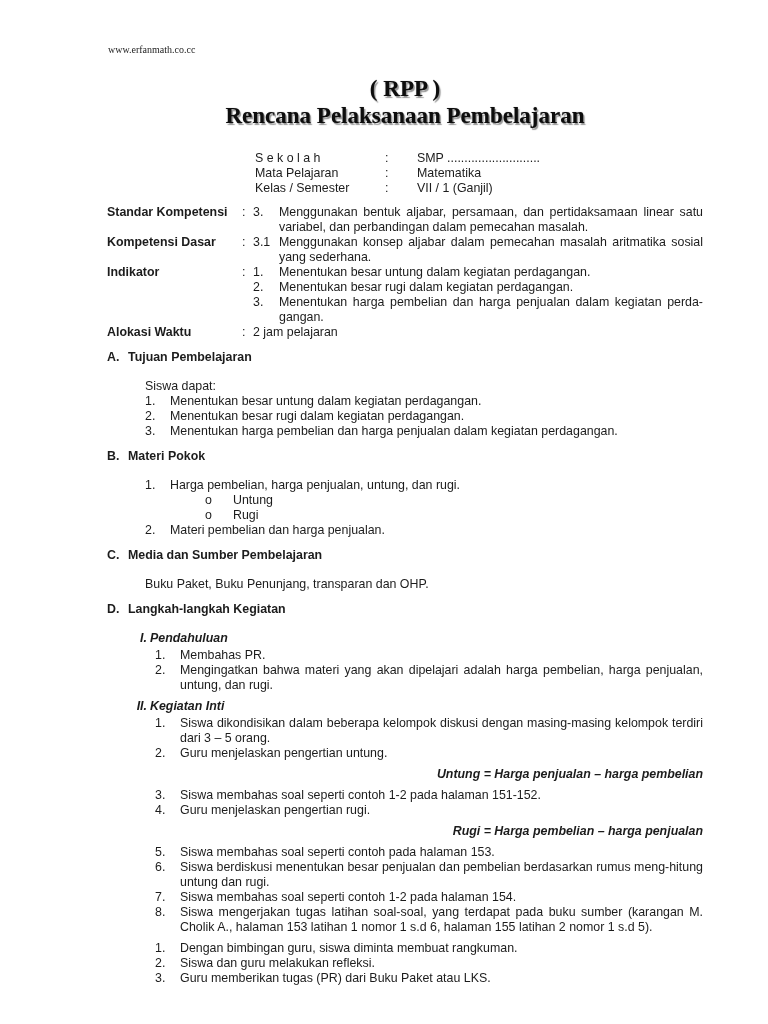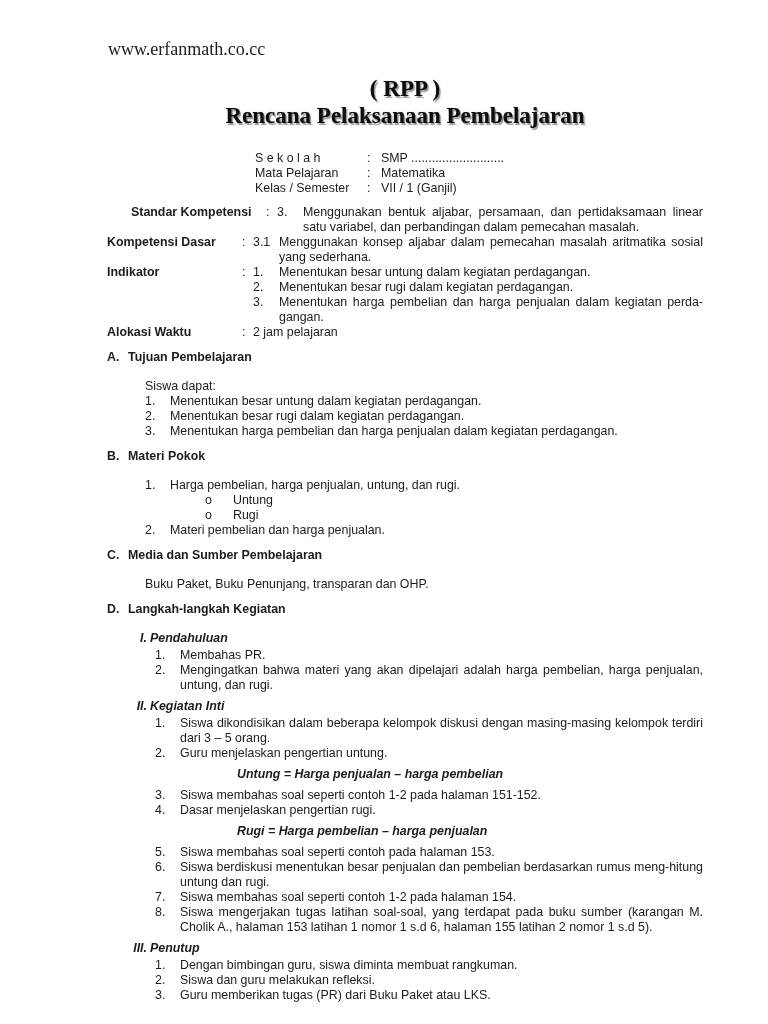--- a/index.html
+++ b/index.html
@@ -10,58 +10,58 @@
     color:#1c1c1c;
     font-family:"Liberation Sans", sans-serif;
     font-size:12.4px;
     line-height:15px;
     overflow:hidden;
     box-sizing:border-box;
     padding:42px 65px 0 107px;
   }
   .watermark {
     font-family:"Liberation Serif", serif;
-    font-size:18px;
+    font-size:10px;
     margin-left:1px;
   }
   .title-block { text-align:center; margin-top:18px; }
   .title-line {
     font-family:"Liberation Serif", serif;
     font-weight:700;
     font-size:23px;
     line-height:27px;
     color:#0d0d0d;
     text-shadow:1.5px 1.5px 1px rgba(70,70,70,0.55), 0 0 1px rgba(0,0,0,0.4);
   }
   
   .identity { margin-top:22px; margin-left:148px; }
-  .identity-row { display:grid; grid-template-columns:112px 14px auto; }
+  .identity-row { display:grid; grid-template-columns:112px 14px auto;gap:18px; }
   
   .meta { margin-top:9px; }
   .meta-row { display:flex; margin-top:0; }
-  .meta-row:first-child { margin-top:0;margin-left:24px; }
+  .meta-row:first-child { margin-top:0; }
   .meta-label { width:135px; font-weight:700; flex:0 0 auto; }
   .meta-colon { width:11px; flex:0 0 auto; }
   .meta-body { flex:1 1 auto; }
   .num-row { display:grid; grid-template-columns:26px 1fr; }
   .just { text-align:justify; }
   
   .section { margin-top:10px; }
   .section-header { display:grid; grid-template-columns:21px 1fr; font-weight:700; }
   .section-body { margin-left:38px; margin-top:14px; }
   .list-row { display:grid; grid-template-columns:25px 1fr; }
   .bullet-row { display:grid; grid-template-columns:28px 1fr; margin-left:60px; }
   
   .subsection { margin-left:-14px; margin-top:6px; }
   .subsection-title { display:grid; grid-template-columns:16px 1fr; column-gap:3px; font-weight:700; font-style:italic; }
   .subsection-title .roman { text-align:right; }
   .subsection-items { margin-left:24px; margin-top:2px; }
   .formula {
     margin:6px 0 6px 82px;
-    font-weight:700; font-style:italic;
+    font-weight:700; font-style:italic;text-align:right;
   }
 </style>
 </head>
 <body>
 
 <div class="page">
 
   <div class="watermark">www.erfanmath.co.cc</div>
 
   <div class="title-block">
@@ -235,21 +235,21 @@
             <span>2.</span>
             <span>Guru menjelaskan pengertian untung.</span>
           </div>
           <div class="formula">Untung = Harga penjualan – harga pembelian</div>
           <div class="list-row">
             <span>3.</span>
             <span>Siswa membahas soal seperti contoh 1-2 pada halaman 151-152.</span>
           </div>
           <div class="list-row">
             <span>4.</span>
-            <span>Dasar menjelaskan pengertian rugi.</span>
+            <span>Guru menjelaskan pengertian rugi.</span>
           </div>
           <div class="formula">Rugi = Harga pembelian – harga penjualan</div>
           <div class="list-row">
             <span>5.</span>
             <span>Siswa membahas soal seperti contoh pada halaman 153.</span>
           </div>
           <div class="list-row">
             <span>6.</span>
             <span class="just">Siswa berdiskusi menentukan besar penjualan dan pembelian berdasarkan rumus meng-hitung untung dan rugi.</span>
           </div>
@@ -258,24 +258,20 @@
             <span>Siswa membahas soal seperti contoh 1-2 pada halaman 154.</span>
           </div>
           <div class="list-row">
             <span>8.</span>
             <span class="just">Siswa mengerjakan tugas latihan soal-soal, yang terdapat pada buku sumber (karangan M. Cholik A., halaman 153 latihan 1 nomor 1 s.d 6, halaman 155 latihan 2 nomor 1 s.d 5).</span>
           </div>
         </div>
       </div>
 
       <div class="subsection">
-        <div class="subsection-title">
-          <span class="roman">III.</span>
-          <span>Penutup</span>
-        </div>
         <div class="subsection-items">
           <div class="list-row">
             <span>1.</span>
             <span>Dengan bimbingan guru, siswa diminta membuat rangkuman.</span>
           </div>
           <div class="list-row">
             <span>2.</span>
             <span>Siswa dan guru melakukan refleksi.</span>
           </div>
           <div class="list-row">

